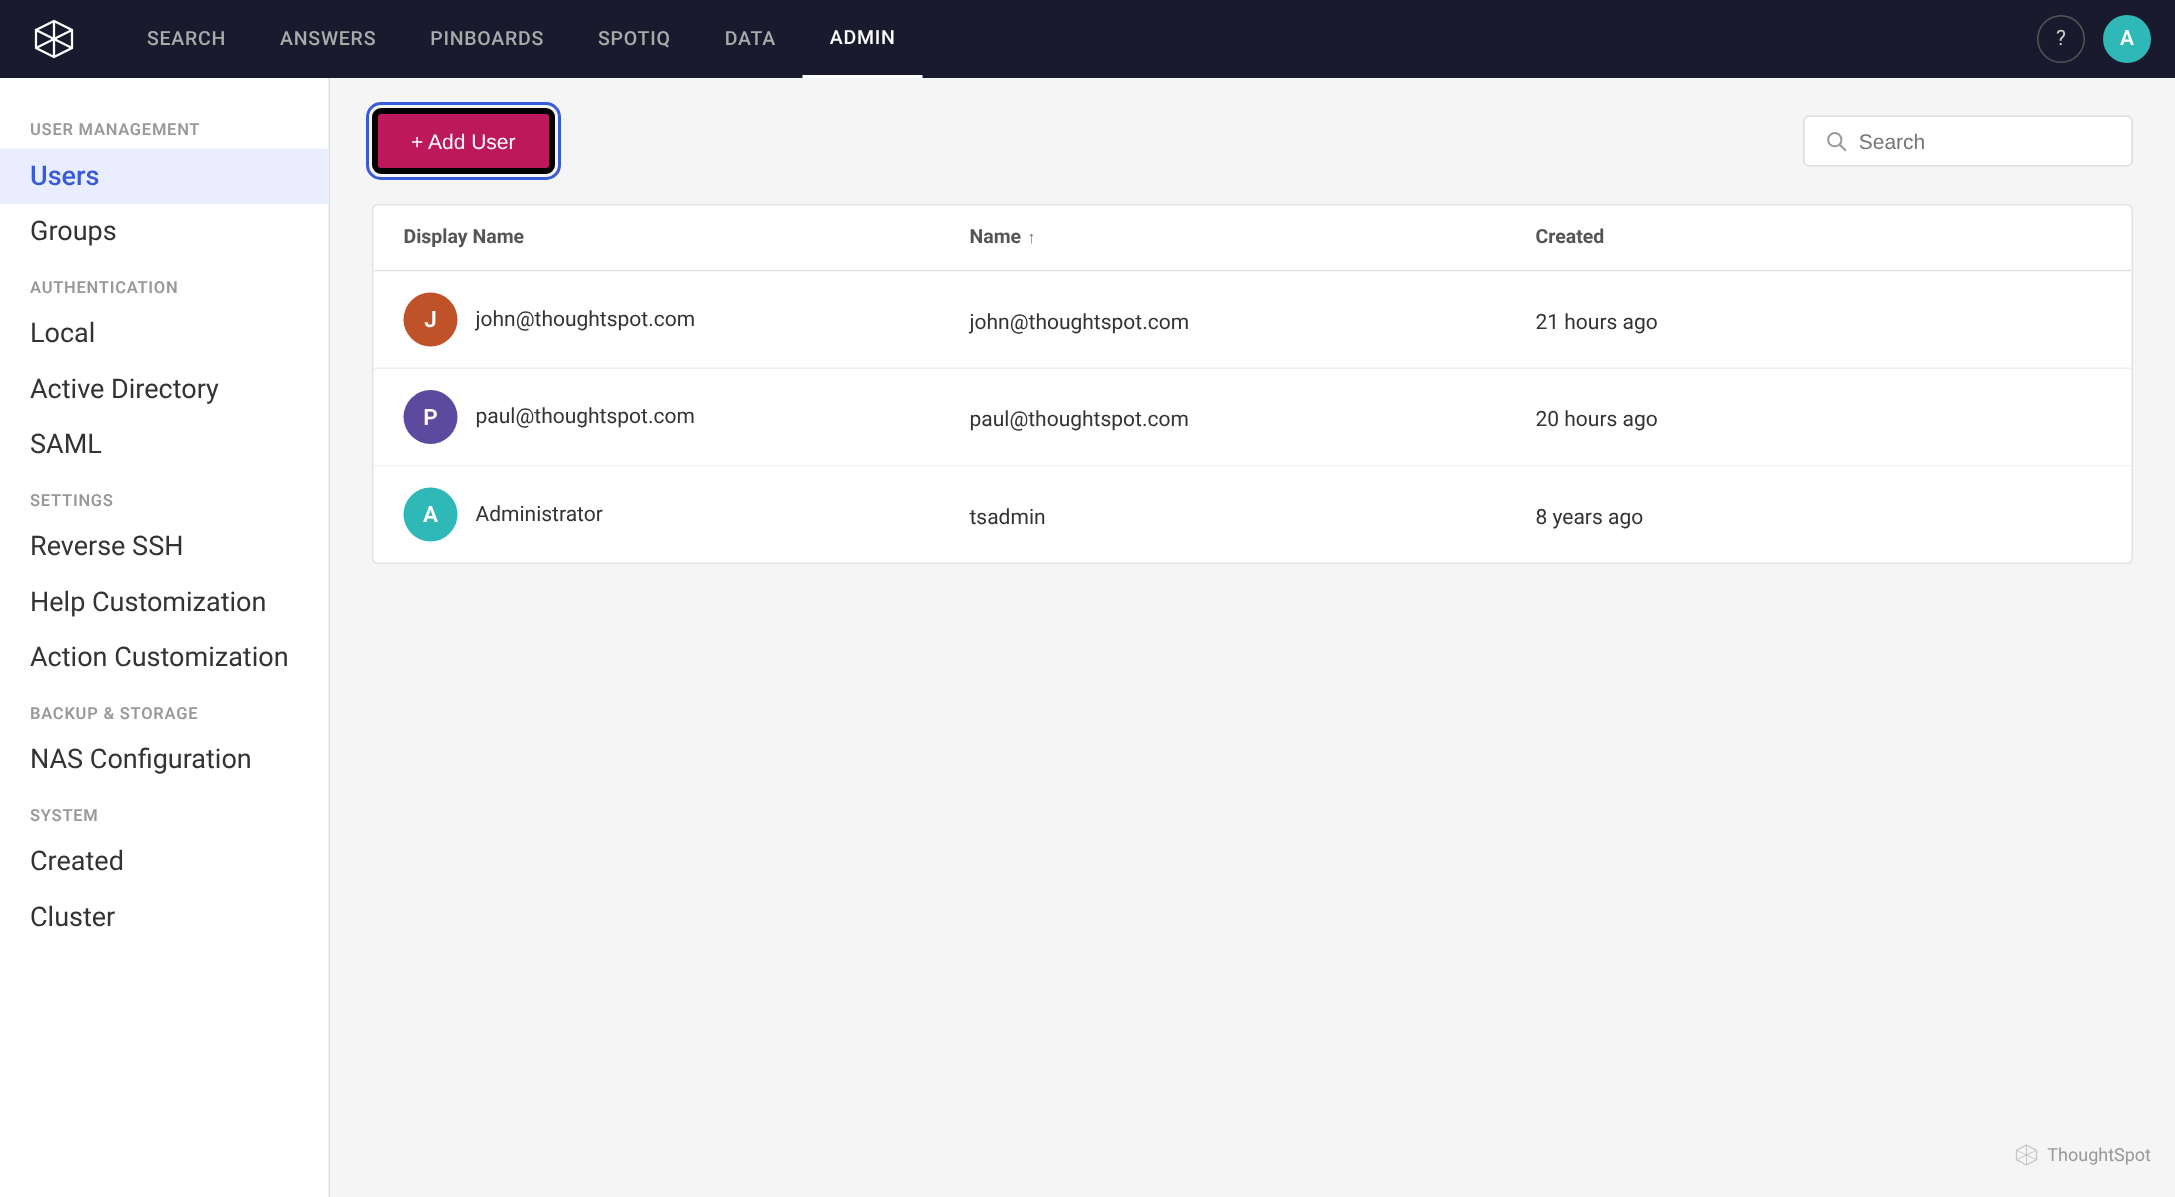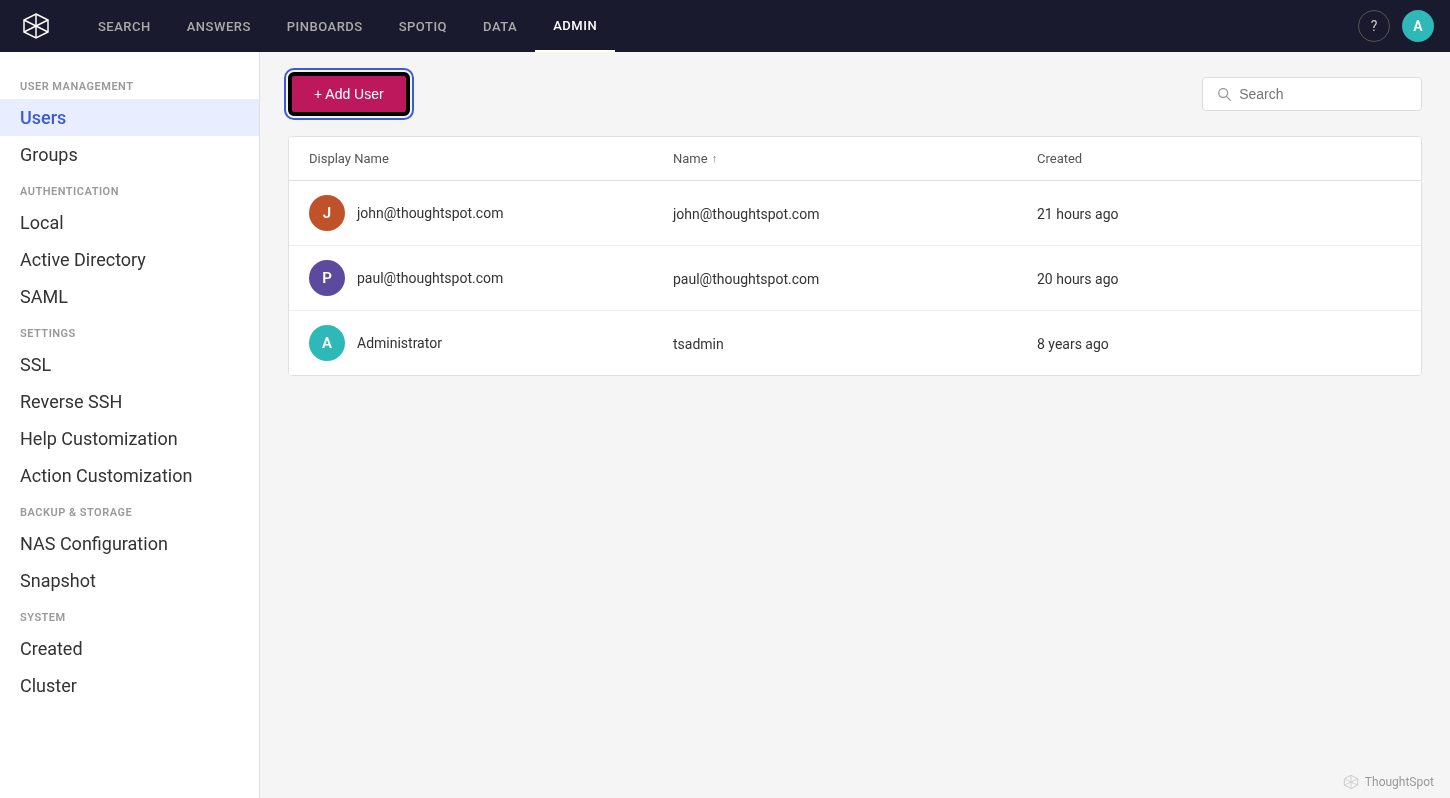--- a/index.html
+++ b/index.html
@@ -80,21 +80,21 @@
 
     
     .main-layout {
       display: flex;
       flex: 1;
       overflow: hidden;
     }
 
     
     .sidebar {
-      width: 260px;
+      width: 220px;
       background: #fff;
       border-right: 1px solid #e0e0e0;
       overflow-y: auto;
       flex-shrink: 0;
       padding: 16px 0;
     }
     .sidebar-section-label {
       font-size: 11px;
       color: #999;
       font-weight: 600;
@@ -180,21 +180,21 @@
     }
     .table-header {
       display: grid;
       grid-template-columns: 1fr 1fr 1fr;
       padding: 14px 20px;
       border-bottom: 1px solid #e0e0e0;
       background: #fff;
     }
     .table-header-cell {
       font-size: 13px;
-      font-weight: 400;
+      font-weight: 700;
       color: #555;
       display: flex;
       align-items: center;
       gap: 4px;
     }
     .sort-arrow { font-size: 11px; color: #777; }
     .table-row {
       display: grid;
       grid-template-columns: 1fr 1fr 1fr;
       padding: 14px 20px;
@@ -222,21 +222,21 @@
       flex-shrink: 0;
     }
     .cell-text {
       font-size: 14px;
       color: #333;
     }
 
     
     .footer {
       position: fixed;
-      bottom: 0;
+      bottom: 12px;
       right: 0;
       padding: 8px 16px;
       display: flex;
       align-items: center;
       gap: 6px;
       color: #999;
       font-size: 12px;
     }
     .footer svg { opacity: 0.5; }
   </style>
@@ -273,27 +273,25 @@
   <aside class="sidebar">
 
   <div class="sidebar-section-label">User Management</div>
       <div class="sidebar-item active">Users</div>
       <div class="sidebar-item">Groups</div>
       <div class="sidebar-section-label">Authentication</div>
       <div class="sidebar-item">Local</div>
       <div class="sidebar-item">Active Directory</div>
       <div class="sidebar-item">SAML</div>
       <div class="sidebar-section-label">Settings</div>
-      <div class="sidebar-item">SSL</div>
       <div class="sidebar-item">Reverse SSH</div>
       <div class="sidebar-item">Help Customization</div>
       <div class="sidebar-item">Action Customization</div>
       <div class="sidebar-section-label">Backup &amp; Storage</div>
       <div class="sidebar-item">NAS Configuration</div>
-      <div class="sidebar-item">Snapshot</div>
       <div class="sidebar-section-label">System</div>
       <div class="sidebar-item">Created</div>
       <div class="sidebar-item">Cluster</div>
     </aside>
 
   <div class="content">
     <div class="toolbar">
       <button class="add-user-btn">+ Add User</button>
       <div class="search-box">
         <svg class="search-icon-svg" width="16" height="16" viewBox="0 0 16 16" fill="none">

